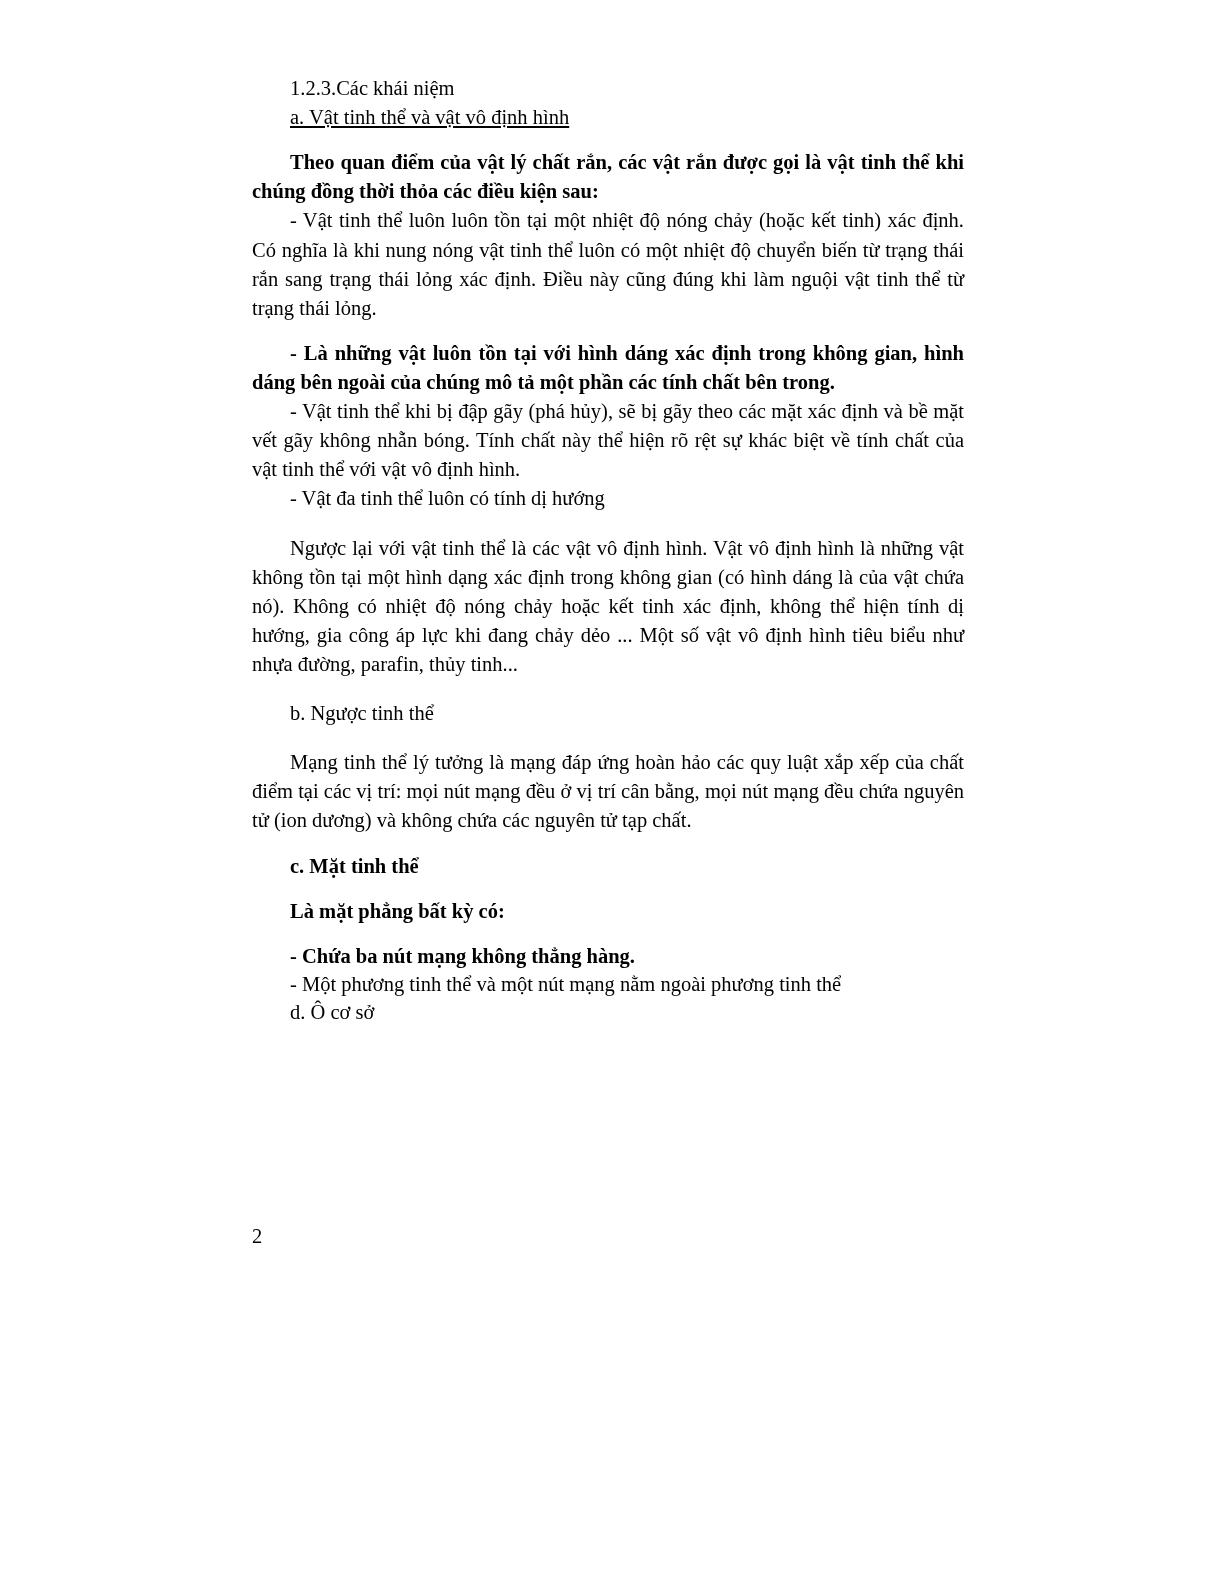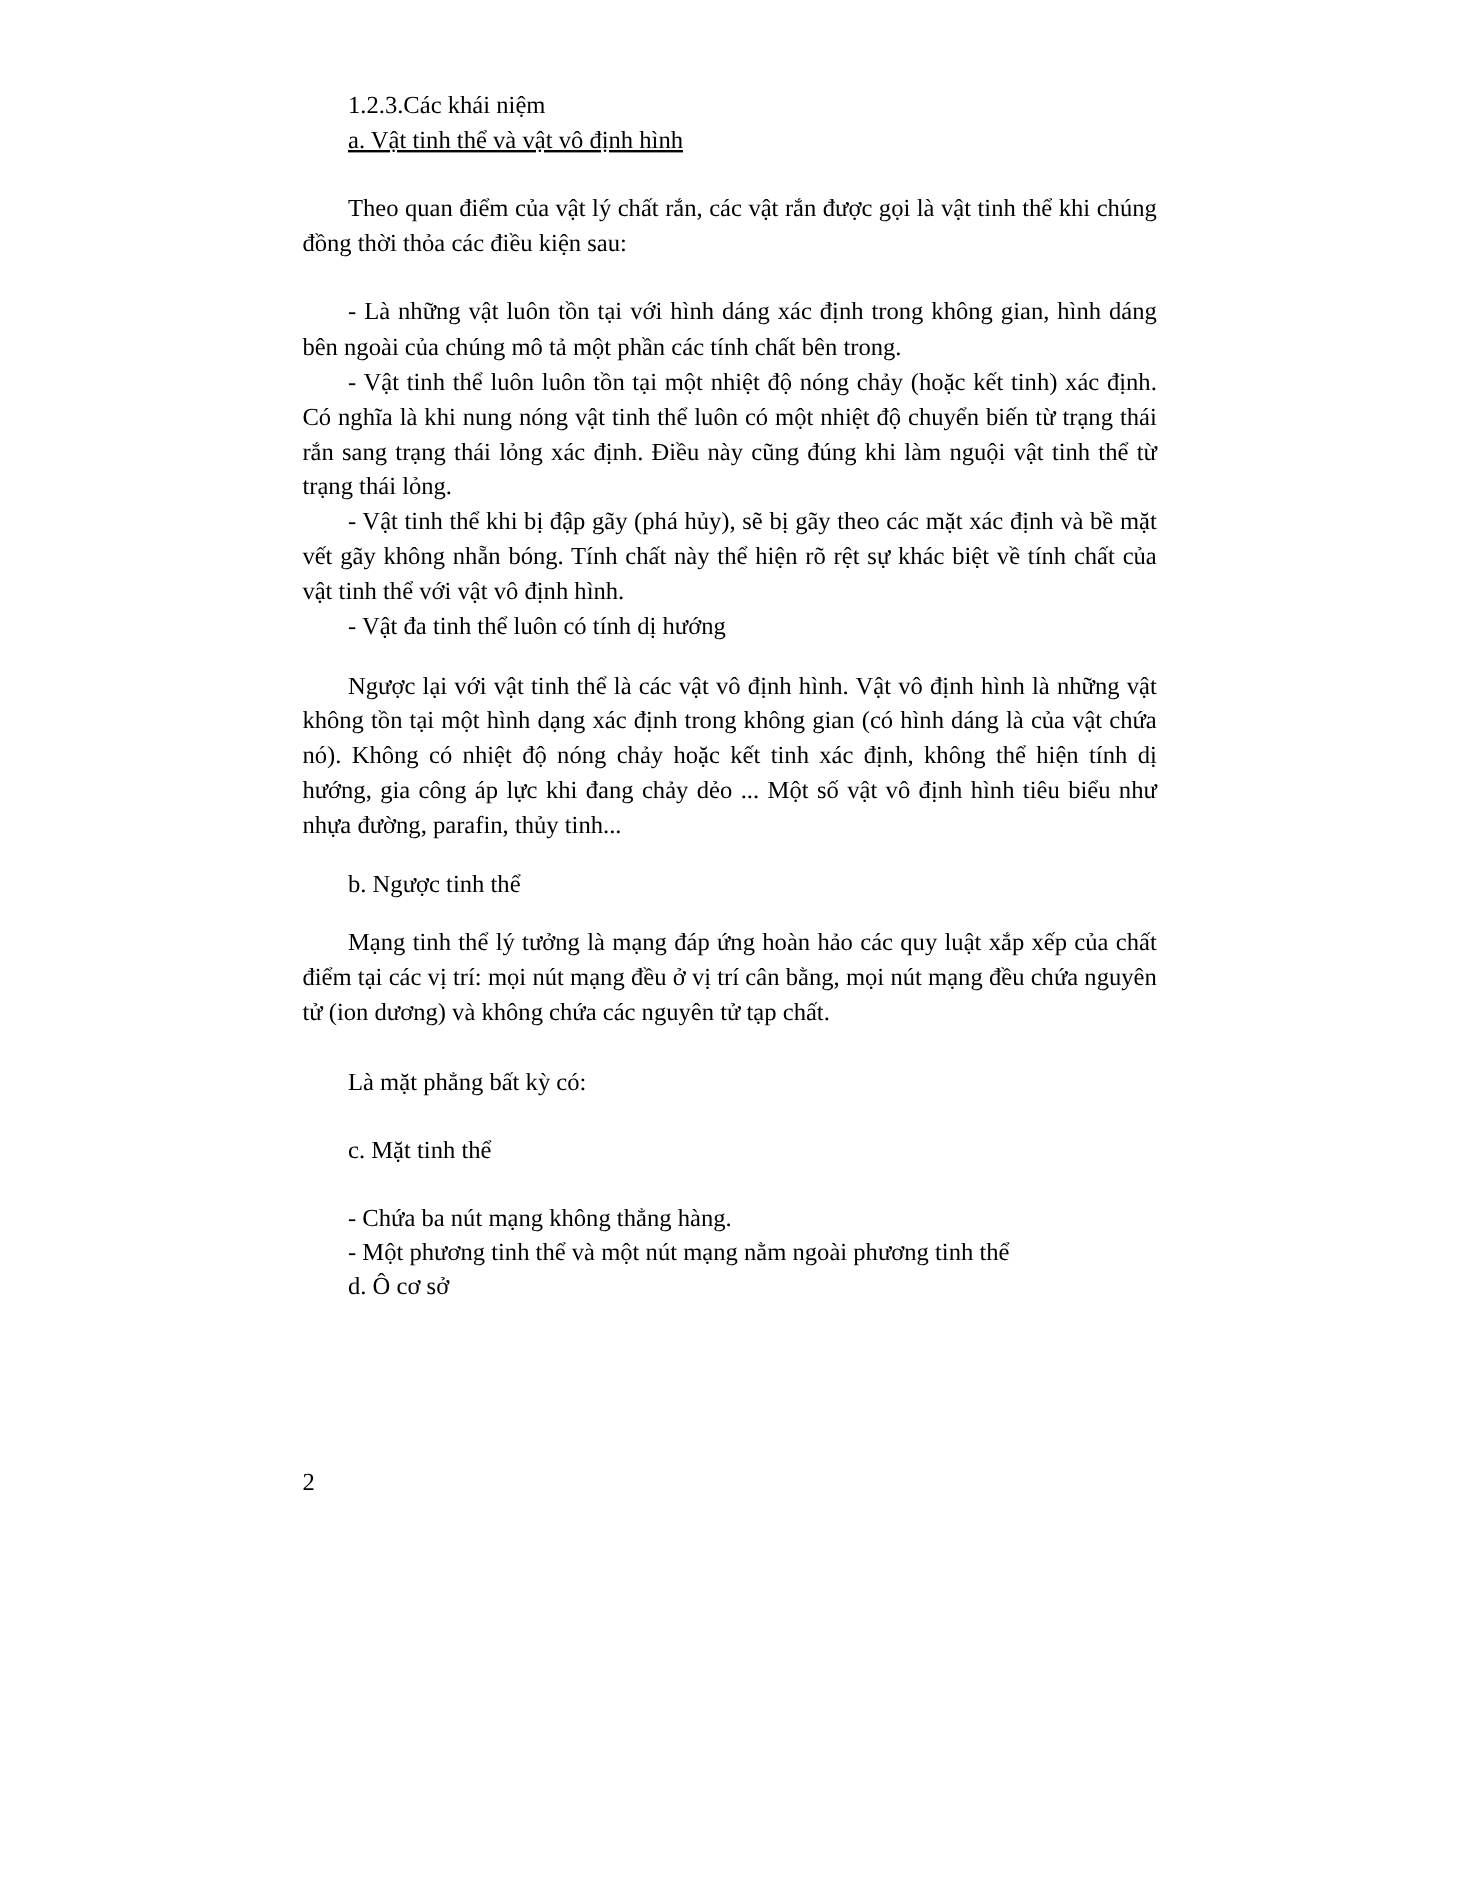--- a/index.html
+++ b/index.html
@@ -31,21 +31,21 @@
   }
   .indent {
     text-indent: 38px;
   }
   .indent-sm {
     text-indent: 34px;
   }
   .noindent {
     text-indent: 0;
   }
-  .gap-sm { margin-top: 28px; }
+  .gap-sm { margin-top: 16px; font-weight: bold; }
   .gap-md { margin-top: 20px; }
   .tight { line-height: 1.38; }
   .page-number {
     position: absolute;
     left: 252px;
     top: 1225px;
     font-size: 20.5px;
   }
 </style>
 </head>
@@ -53,38 +53,38 @@
 
 <div class="page">
   <div class="content">
 
     <p class="indent-sm noindent" style="text-indent:38px;">1.2.3.Các khái niệm</p>
 
     <p class="noindent" style="text-indent:38px;text-decoration:underline;">a. Vật tinh thể và vật vô định hình</p>
 
     <p class="indent gap-sm">Theo quan điểm của vật lý chất rắn, các vật rắn được gọi là vật tinh thể khi chúng đồng thời thỏa các điều kiện sau:</p>
 
+    <p class="indent">- Vật tinh thể luôn luôn tồn tại một nhiệt độ nóng chảy (hoặc kết tinh) xác định. Có nghĩa là khi nung nóng vật tinh thể luôn có một nhiệt độ chuyển biến từ trạng thái rắn sang trạng thái lỏng xác định. Điều này cũng đúng khi làm nguội vật tinh thể từ trạng thái lỏng.</p>
+
     <p class="indent gap-sm">- Là những vật luôn tồn tại với hình dáng xác định trong không gian, hình dáng bên ngoài của chúng mô tả một phần các tính chất bên trong.</p>
-
-    <p class="indent">- Vật tinh thể luôn luôn tồn tại một nhiệt độ nóng chảy (hoặc kết tinh) xác định. Có nghĩa là khi nung nóng vật tinh thể luôn có một nhiệt độ chuyển biến từ trạng thái rắn sang trạng thái lỏng xác định. Điều này cũng đúng khi làm nguội vật tinh thể từ trạng thái lỏng.</p>
 
     <p class="indent">- Vật tinh thể khi bị đập gãy (phá hủy), sẽ bị gãy theo các mặt xác định và bề mặt vết gãy không nhẵn bóng. Tính chất này thể hiện rõ rệt sự khác biệt về tính chất của vật tinh thể với vật vô định hình.</p>
 
     <p class="indent">- Vật đa tinh thể luôn có tính dị hướng</p>
 
     <p class="indent gap-md">Ngược lại với vật tinh thể là các vật vô định hình. Vật vô định hình là những vật không tồn tại một hình dạng xác định trong không gian (có hình dáng là của vật chứa nó). Không có nhiệt độ nóng chảy hoặc kết tinh xác định, không thể hiện tính dị hướng, gia công áp lực khi đang chảy dẻo ... Một số vật vô định hình tiêu biểu như nhựa đường, parafin, thủy tinh...</p>
 
     <p class="indent gap-md">b. Ngược tinh thể</p>
 
 
     <p class="indent gap-md">Mạng tinh thể lý tưởng là mạng đáp ứng hoàn hảo các quy luật xắp xếp của chất điểm tại các vị trí: mọi nút mạng đều ở vị trí cân bằng, mọi nút mạng đều chứa nguyên tử (ion dương) và không chứa các nguyên tử tạp chất.</p>
 
+    <p class="indent gap-sm">c. Mặt tinh thể</p>
+
     <p class="indent gap-sm">Là mặt phẳng bất kỳ có:</p>
-
-    <p class="indent gap-sm">c. Mặt tinh thể</p>
 
     <p class="indent gap-sm tight">- Chứa ba nút mạng không thẳng hàng.</p>
 
 
     <p class="indent tight">- Một phương tinh thể và một nút mạng nằm ngoài phương tinh thể</p>
 
     <p class="indent tight">d. Ô cơ sở</p>
 
   </div>
 

